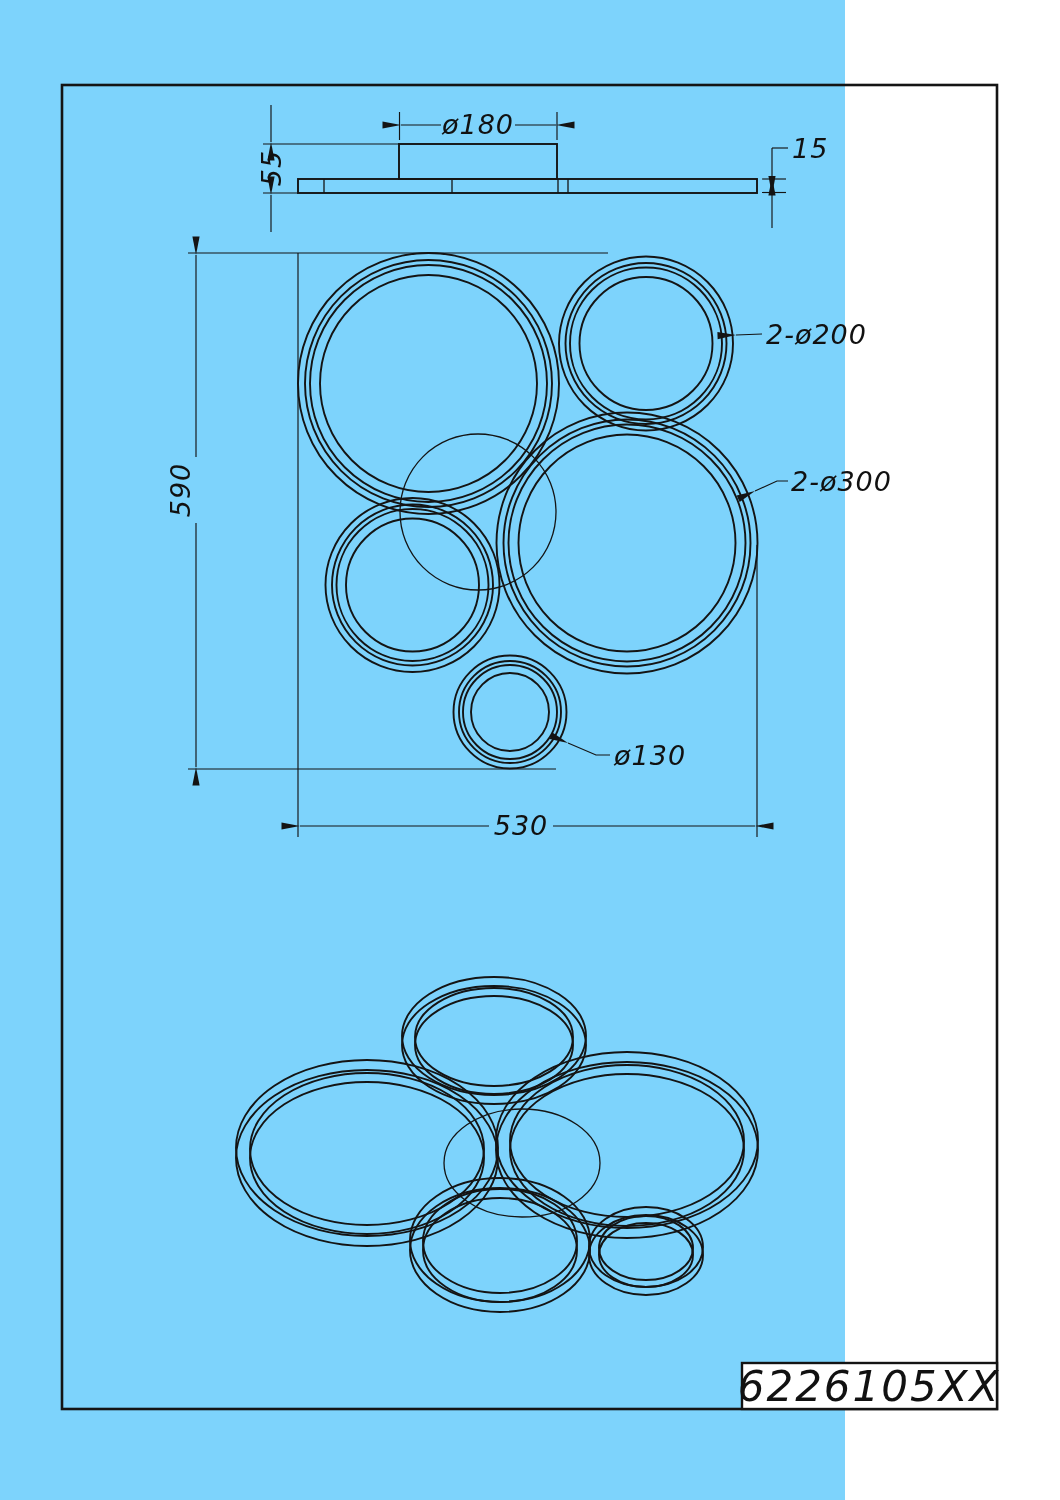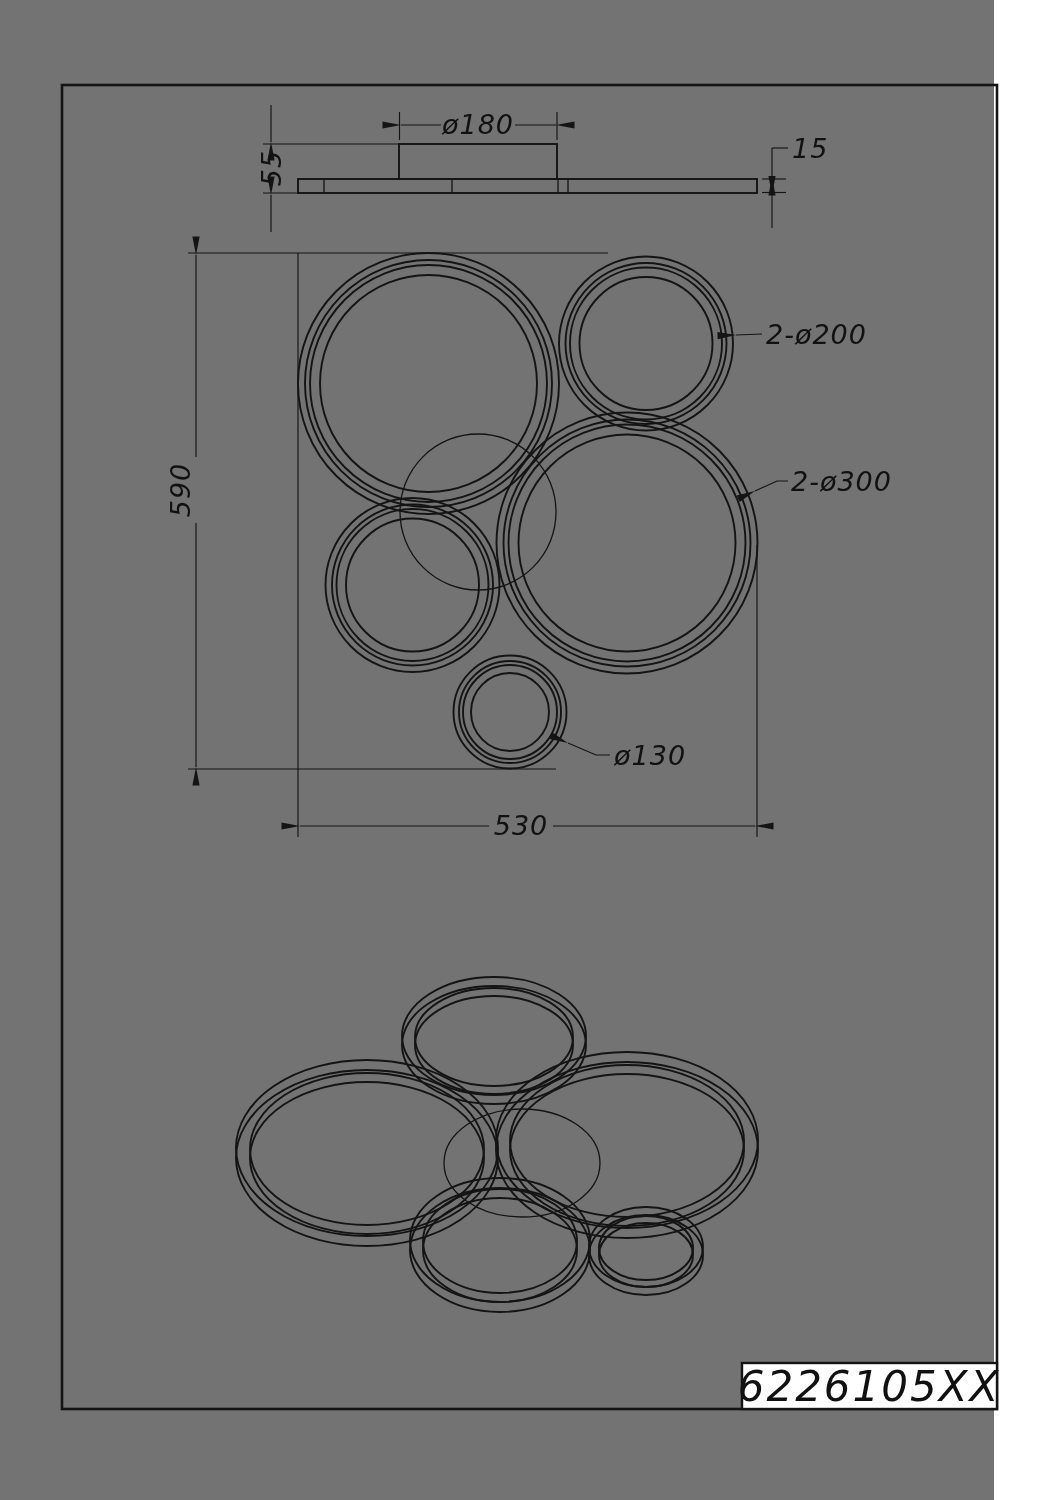--- a/index.html
+++ b/index.html
@@ -1,16 +1,16 @@
 <!DOCTYPE html>
 <html><head>
 <meta charset="utf-8">
 <style>
   html,body{margin:0;padding:0;background:#ffffff;}
-  .page{position:relative;width:994px;height:1500px;background:#737373;
+  .page{position:relative;width:845px;height:1500px;background:#7dd3fc;
         font-family:"DejaVu Sans",sans-serif;}
   svg{position:absolute;left:0;top:0;}
   .dline{stroke:#141414;stroke-width:1.9;fill:none;}
   .thin {stroke:#141414;stroke-width:1.3;fill:none;}
   .dim  {stroke:#141414;stroke-width:1.15;fill:none;}
   text.dimtxt{fill:#111;font-size:27px;font-style:italic;letter-spacing:1px;}
   text.pn{fill:#111;font-size:42px;font-style:italic;letter-spacing:2px;}
 </style>
 </head>
 <body>

